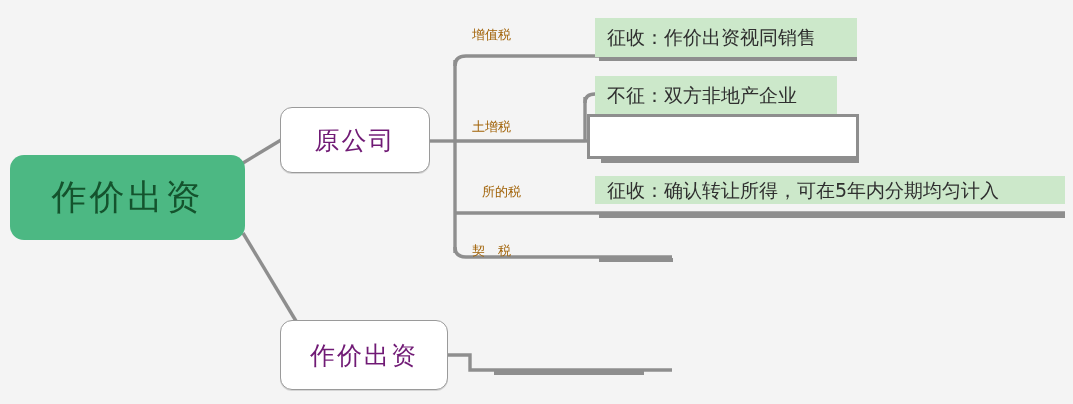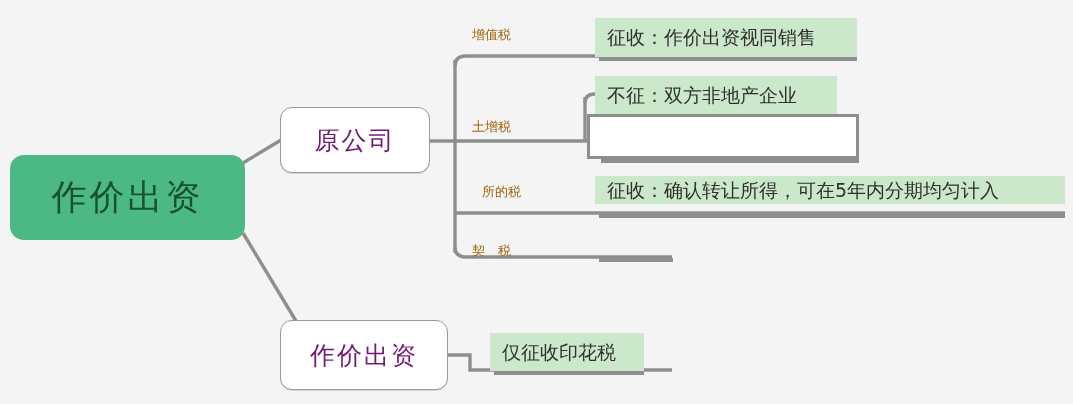--- a/index.html
+++ b/index.html
@@ -189,17 +189,14 @@
   <div class="leaf-selected-frame" style="left:587px; top:114px; width:272px; height:45px;"></div>
 
   <div class="leaf-underline" style="left:599px; top:214px; width:466px;"></div>
   <div class="leaf" style="left:595px; top:176px; width:470px; height:28px;">
     <span class="leaf-text">征收：确认转让所得，可在5年内分期均匀计入</span>
   </div>
 
   <div class="leaf-underline" style="left:599px; top:258px; width:74px;"></div>
 
   <div class="leaf-underline" style="left:494px; top:371px; width:150px;"></div>
-  <div class="leaf" style="left:490px; top:333px; width:154px; height:38px;">
-    <span class="leaf-text">仅征收印花税</span>
-  </div>
 
 </div>
 
 </body></html>

